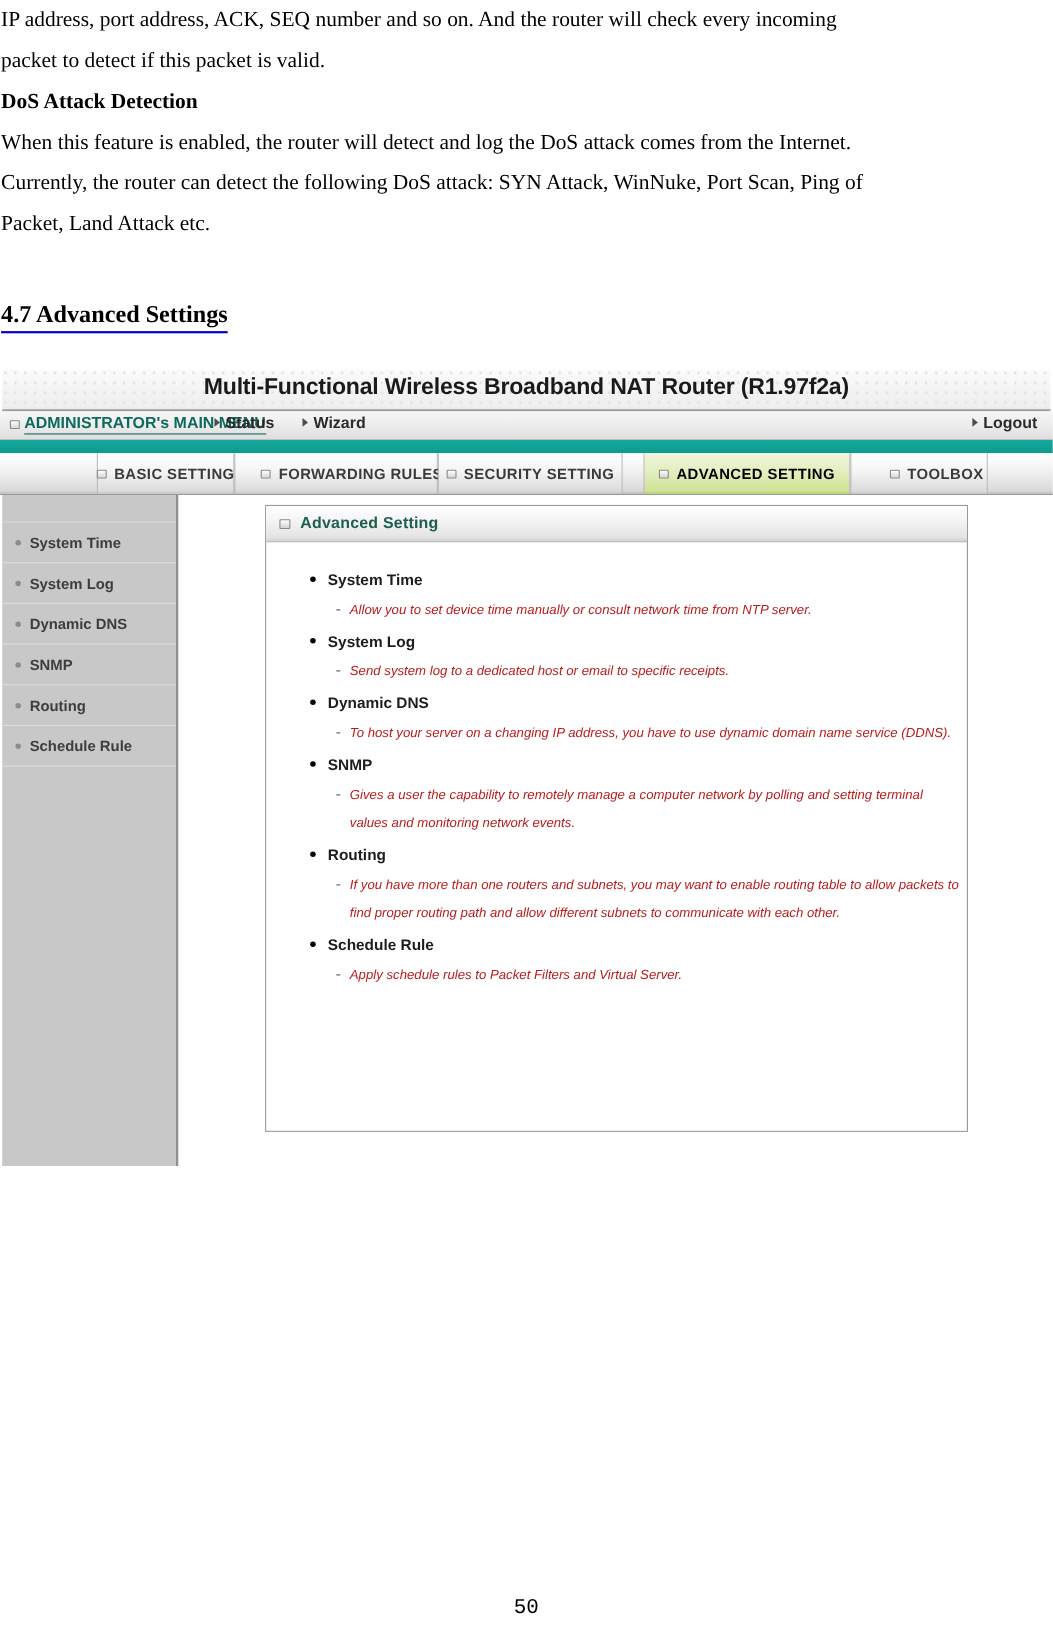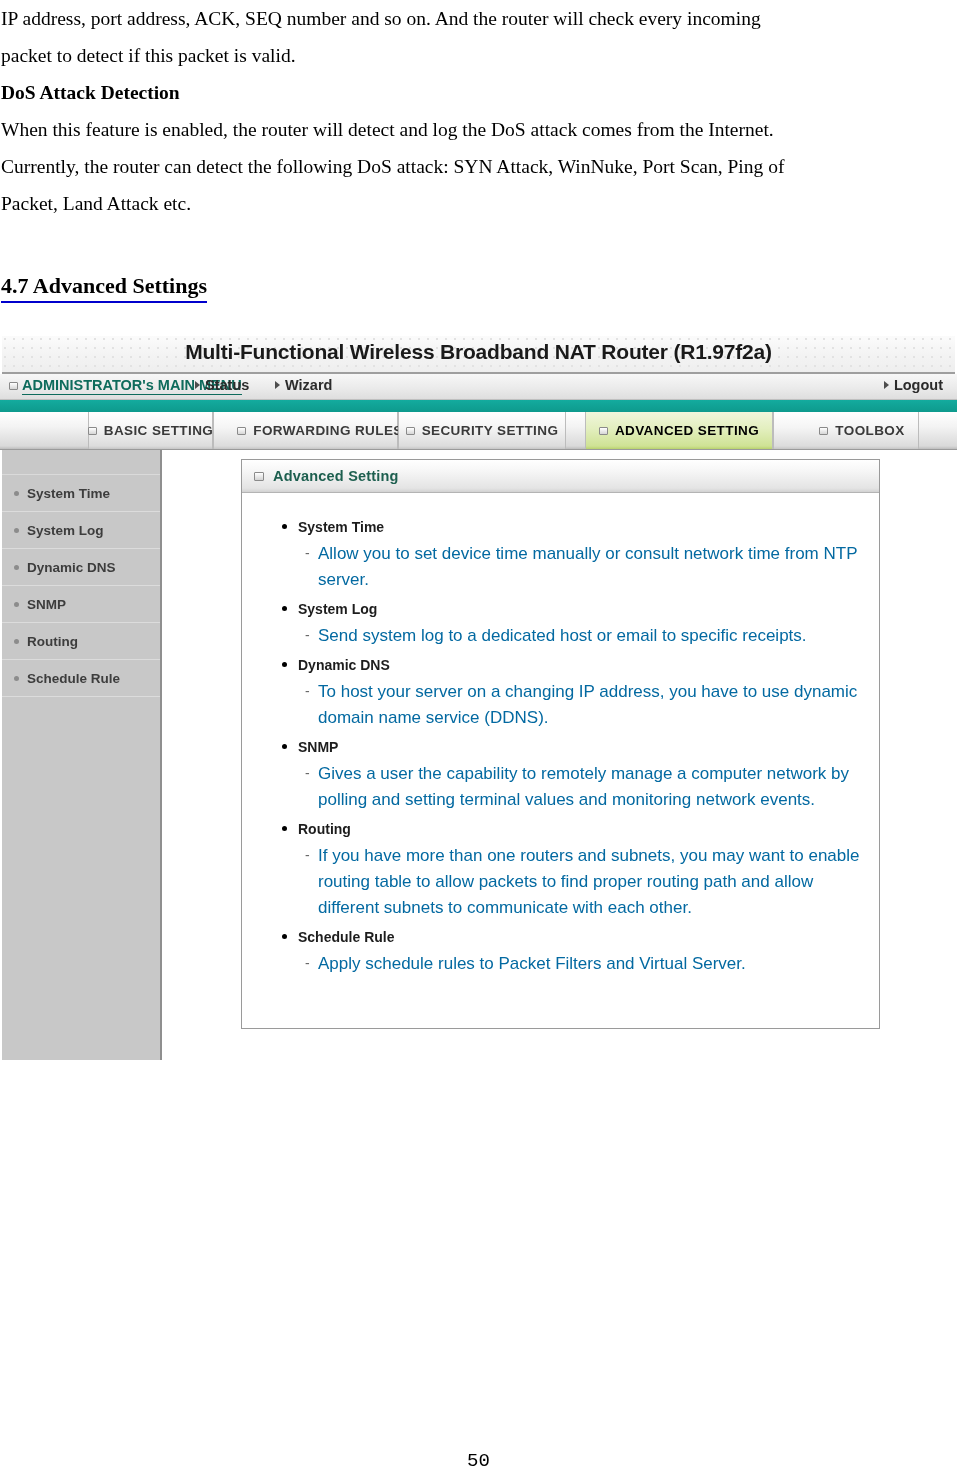--- a/index.html
+++ b/index.html
@@ -287,26 +287,27 @@
     content: "";
     position: absolute;
     left: 2px;
     top: 11px;
     width: 5px;
     height: 5px;
     border-radius: 50%;
     background: #000000;
   }
   .feat-desc {
-    font-size: 17px;
-    color: #0369a1;
+    font-size: 12px;
+    color: #b91c1c;
     line-height: 26px;
     padding-left: 38px;
     position: relative;
     max-width: 555px;
+    font-style: italic;
   }
   .feat-desc::before {
     content: "-";
     position: absolute;
     left: 25px;
     top: -1px;
     color: #6a6a6a;
     font-size: 14px;
   }
 
@@ -362,21 +363,21 @@
       <span>FORWARDING RULES</span>
     </div>
     <div class="tab" style="left:398px; width:168px;">
       <span class="tab-sq"></span>
       <span>SECURITY SETTING</span>
     </div>
     <div class="tab active" style="left:585px; width:188px;">
       <span class="tab-sq"></span>
       <span>ADVANCED SETTING</span>
     </div>
-    <div class="tab" style="left:773px; width:146px;padding-left:32px;">
+    <div class="tab" style="left:773px; width:125px;padding-left:32px;">
       <span class="tab-sq"></span>
       <span>TOOLBOX</span>
     </div>
   </div>
 
   <div class="shot-body">
 
     <div class="sidebar">
       <div class="sidebar-top-pad"></div>
       <div class="sb-item">

